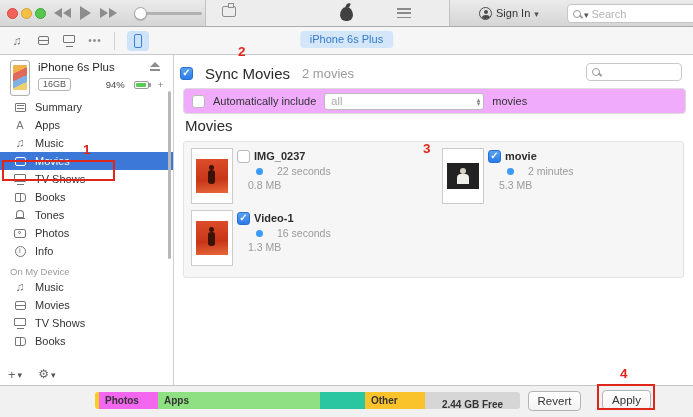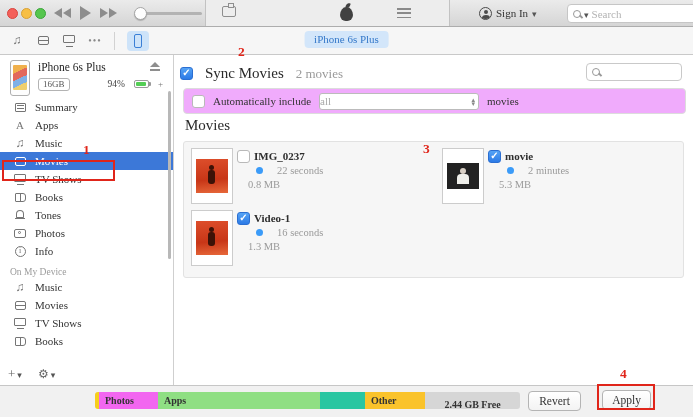--- a/index.html
+++ b/index.html
@@ -1,17 +1,17 @@
 <!DOCTYPE html>
 <html><head>
 <meta charset="utf-8">
 <style>
   html,body{margin:0;padding:0;background:#fff}
   #window{position:relative;width:693px;height:417px;overflow:hidden;background:#fff;
-    font-family:Liberation Serif, serif;-webkit-font-smoothing:antialiased}
+    font-family:Liberation Sans, sans-serif;-webkit-font-smoothing:antialiased}
   
   .titlebar{position:absolute;left:0;top:0;width:693px;height:26px;
     background:linear-gradient(#ebebeb,#d5d5d5);border-bottom:1px solid #adadad}
   .tl-group{position:absolute;left:7px;top:8px;display:flex;gap:3px}
   .tl{width:11px;height:11px;border-radius:50%;box-sizing:border-box}
   .tl.r{background:#f4605a;border:1px solid #d9453f}
   .tl.y{background:#f7bf44;border:1px solid #d8a136}
   .tl.g{background:#56c64e;border:1px solid #3ba63a}
   .pbs{position:absolute;left:54px;top:0;height:26px;display:flex;align-items:center;gap:9px}
   .tri{width:0;height:0;border-style:solid;display:inline-block}
@@ -124,21 +124,21 @@
   .cb.on::after{content:"✓";position:absolute;left:0;right:0;top:-1px;text-align:center;
     font-size:10px;color:#fff;font-weight:bold}
   .synctitle{font-size:15px;color:#2a2a2a}
   .synccount{font-size:13px;color:#9a9a9a}
   .searchbox2{position:absolute;left:412px;top:8px;width:84px;height:16px;background:#fff;
     border:1px solid #c9c9c9;border-radius:4px;display:flex;align-items:center;padding:0 5px}
   .autopanel{position:absolute;left:9px;top:33px;width:493px;height:24px;background:#f0abfc;
     border:1px solid #dcdcdc;border-radius:4px;display:flex;align-items:center;gap:8px;
     padding-left:8px;font-size:11px;color:#333}
   .select{width:160px;height:17px;background:#fff;border:1px solid #bbb;border-radius:3px;
-    display:flex;align-items:center;color:#a9a9a9;position:relative;box-sizing:border-box}
+    display:flex;align-items:center;padding-left:6px;color:#a9a9a9;position:relative;box-sizing:border-box}
   .stepper{position:absolute;right:3px;top:0;height:17px;display:flex;flex-direction:column;
     justify-content:center;line-height:4px;color:#888}
   .stepper::before{content:"▴";font-size:7px}
   .stepper::after{content:"▾";font-size:7px}
   .mtitle{position:absolute;left:11px;top:62px;font-size:15px;color:#2a2a2a}
   .mpanel{position:absolute;left:9px;top:86px;width:501px;height:137px;background:#f6f6f6;
     border:1px solid #e2e2e2;border-radius:3px;box-sizing:border-box}
   .movie{position:absolute;width:230px;height:60px}
   .thumb{position:absolute;left:0;top:0;width:42px;height:56px;background:#fff;border:1px solid #ccc;
     display:flex;align-items:center;justify-content:center;box-sizing:border-box}

